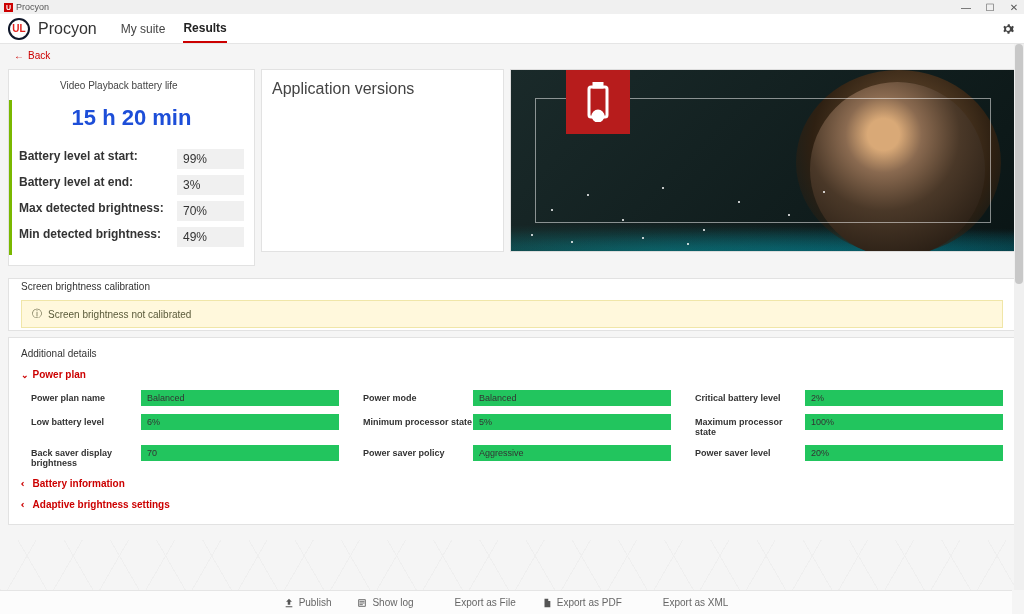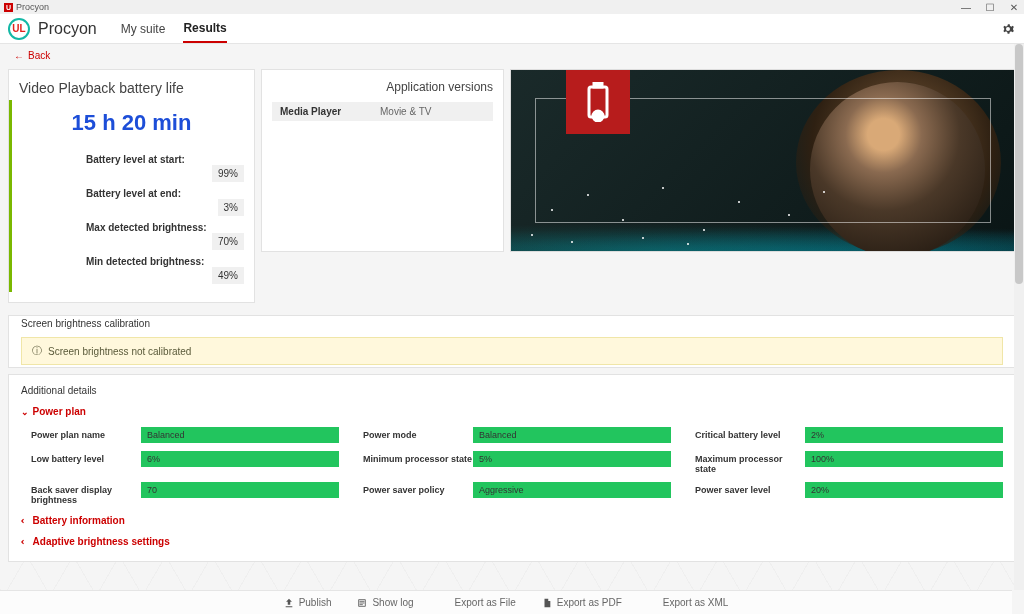--- a/index.html
+++ b/index.html
@@ -5,44 +5,44 @@
 * { margin: 0; padding: 0; box-sizing: border-box; font-family: "Segoe UI", Arial, sans-serif; }
 body { background: #f5f5f5; width: 1024px; height: 614px; overflow: hidden; position: relative; }
 
 .titlebar { height: 14px; background: #f0f0f0; display: flex; align-items: center; justify-content: space-between; padding: 0 4px; font-size: 9px; color: #555; }
 .titlebar-left { display: flex; align-items: center; gap: 3px; }
 .titlebar-icon { width: 9px; height: 9px; background: #c00; color: #fff; display: inline-flex; align-items: center; justify-content: center; font-size: 7px; font-weight: bold; }
 .winbtns { display: flex; gap: 12px; font-size: 10px; }
 .winbtn { width: 12px; text-align: center; cursor: default; }
 
 .header { height: 30px; background: #fff; border-bottom: 1px solid #e5e5e5; display: flex; align-items: center; padding: 0 8px; }
-.logo { width: 22px; height: 22px; border: 2px solid #14b8a6; border-radius: 50%; display: flex; align-items: center; justify-content: center; color: #e2201c; font-weight: bold; font-size: 10px; margin-right: 8px;}
+.logo { width: 22px; height: 22px; border: 2px solid #0f172a; border-radius: 50%; display: flex; align-items: center; justify-content: center; color: #e2201c; font-weight: bold; font-size: 10px; margin-right: 8px;}
 .appname { font-size: 16px; color: #333; margin-right: 24px; font-weight: 400;}
 .tab { font-size: 12px; color: #444; margin-right: 18px; padding: 6px 0; cursor: pointer; }
 .tab.active { color: #222; border-bottom: 2px solid #c00; font-weight: 600; }
 .header-spacer { flex: 1; }
 .gear { width: 16px; height: 16px; }
 
 .backbar { height: 16px; display: flex; align-items: center; padding: 0 14px; margin-top: 3px; }
 .back { color: #c00; font-size: 10px; display: flex; align-items: center; gap: 4px; cursor: pointer; }
 
 .content { padding: 6px 8px; display: flex; gap: 6px; }
 .card { background: #fff; border: 1px solid #e2e2e2; }
 .left-col { width: 247px; display: flex; flex-direction: column; }
 .scorecard { padding: 10px 10px 12px; position: relative; }
 .scorecard::before { content: ""; position: absolute; left: 0; top: 30px; bottom: 10px; width: 3px; background: #7ab800; }
-.score-title { font-size: 14px; color: #444; margin-bottom: 14px; }
+.score-title { font-size: 10px; color: #444; margin-bottom: 14px; margin-left: 41px; }
 .score-val { font-size: 22px; font-weight: bold; color: #1d4ed8; text-align: center; margin-bottom: 18px; }
-.kvrow { display: flex; font-size: 10px; color: #333; margin-bottom: 6px; align-items: flex-end; flex-direction: column; }
+.kvrow { display: flex; font-size: 12px; color: #333; margin-bottom: 6px; align-items: flex-start; }
 .kvrow .k { width: 158px; font-weight: 600; }
 .kvrow .v { flex: 1; background: #f0f0f0; padding: 3px 6px; }
 
 .mid-col { width: 243px; }
 .mid-card { padding: 10px; }
-.mid-title { font-size: 12px; color: #444; margin-bottom: 8px; text-align: right; }
+.mid-title { font-size: 16px; color: #444; margin-bottom: 24px; }
 .app-row { display: flex; background: #f0f0f0; padding: 4px 8px; font-size: 10px; }
 .app-row .k { width: 100px; font-weight: 600; color: #333; }
 .app-row .v { color: #666; }
 
 .right-col { flex: 1; }
 .hero { height: 183px; background: linear-gradient(135deg, #1a2a2a 0%, #0a1515 100%); position: relative; overflow: hidden; border: 1px solid #ddd; }
 .hero-frame { position: absolute; left: 24px; top: 28px; right: 24px; bottom: 28px; border: 1px solid rgba(255,255,255,0.5); }
 .hero-badge { position: absolute; left: 55px; top: 0; width: 64px; height: 64px; background: #b71c1c; display: flex; align-items: center; justify-content: center; }
 .hero-person { position: absolute; right: 30px; top: 12px; width: 175px; height: 175px; border-radius: 50%; background: radial-gradient(circle at 42% 30%, #d9a977 0%, #d9a977 10%, #8a6a50 24%, #4a3828 48%, #2a1f15 80%); }
 .hero-hair { position: absolute; right: 14px; top: 0; width: 205px; height: 185px; background: radial-gradient(ellipse at 52% 40%, transparent 30%, #4a3520 40%, #2e2012 60%, transparent 85%); border-radius: 50%; }
@@ -132,24 +132,20 @@
             <div class="k">Min detected brightness:</div>
             <div class="v">49%</div>
           </div>
         </div>
     </div>
   </div>
 
   <div class="mid-col">
     <div class="card mid-card" style="height:183px">
       <div class="mid-title">Application versions</div>
-      <div class="app-row">
-        <div class="k">Media Player</div>
-        <div class="v">Movie &amp; TV</div>
-      </div>
     </div>
   </div>
 
   <div class="right-col">
     <div class="hero">
       <div class="hero-waves"></div>
       <div class="hero-hair"></div>
       <div class="hero-person"></div>
       <div class="hero-frame"></div>
       <div class="hero-badge">

